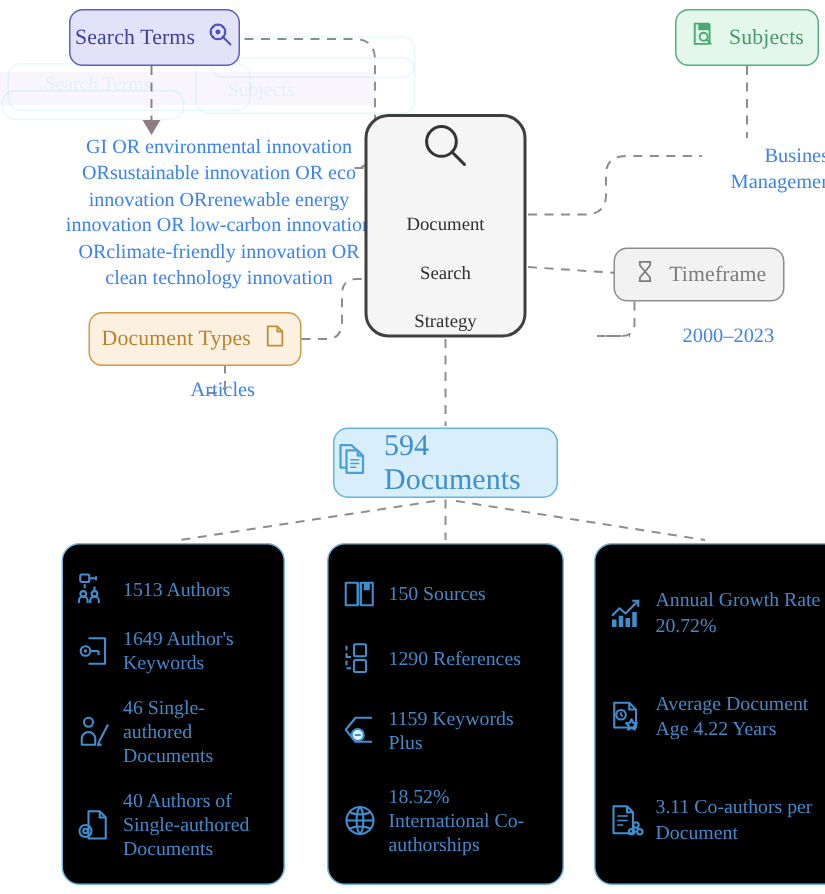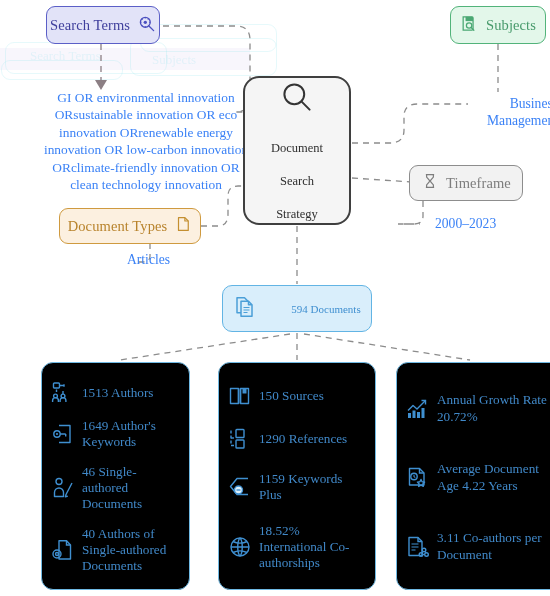--- a/index.html
+++ b/index.html
@@ -95,21 +95,21 @@
     left: 222px;
     top: 285px;
     width: 150px;
     height: 47px;
     border-radius: 10px;
     background: #d9eefb;
     border: 1.5px solid #62b4e4;
     color: #3f8fd0;
     gap: 9px;
   }
-  .docs-node .lbl { font-size: 11px; margin-left: 25px; }
+  .docs-node .lbl { font-size: 20px; }
 
   
   .panel {
     position: absolute;
     box-sizing: border-box;
     background: #000000;
     border: 1.5px solid #6fb9e3;
     border-radius: 12px;
     top: 362px;
     height: 228px;
@@ -151,21 +151,21 @@
     text-align: center;
     font-size: 13.4px;
     line-height: 1.30;
   }
   #business-mgmt-label {
     left: 450px;
     top: 96px;
     width: 76px;
     text-align: right;
   }
-  #years-label { left: 403px; top: 216px; }
+  #years-label { left: 423px; top: 216px; }
   #articles-label { left: 95px; top: 252px; }
 
   
   .ghost {
     position: absolute;
     opacity: 0.16;
     color: #6fd8e8;
     font-size: 13px;
     white-space: nowrap;
     pointer-events: none;

